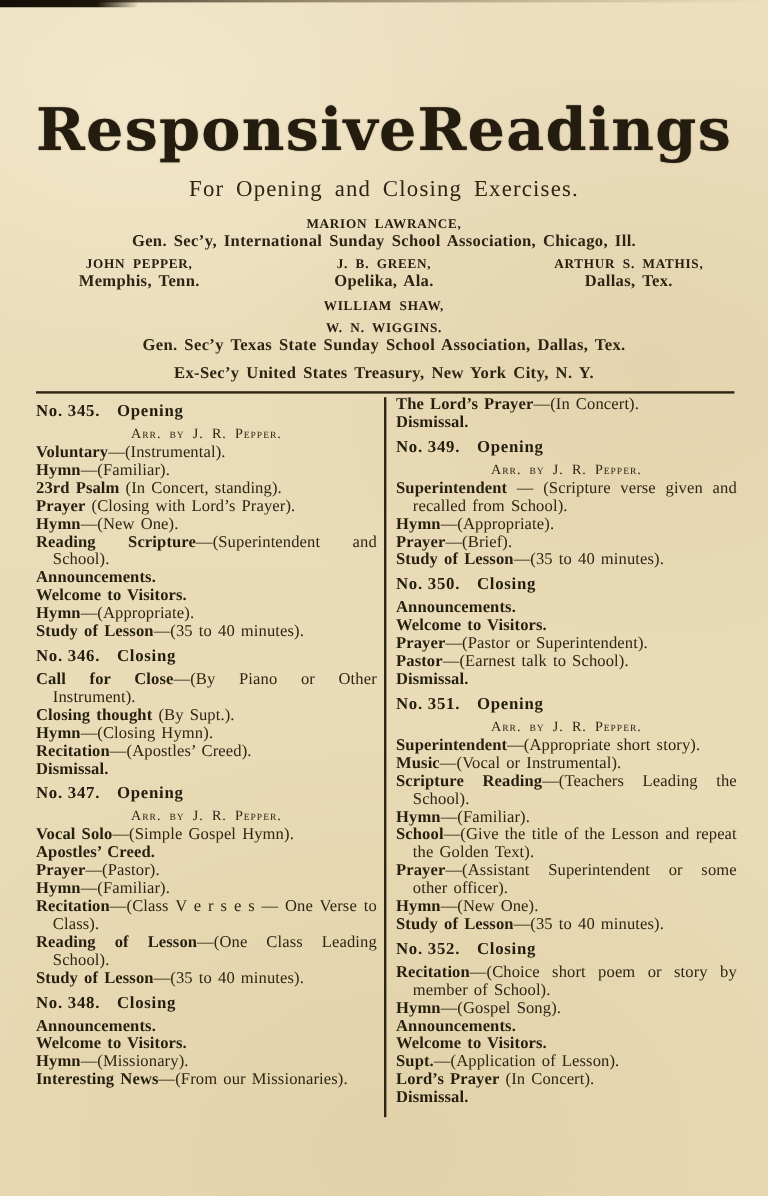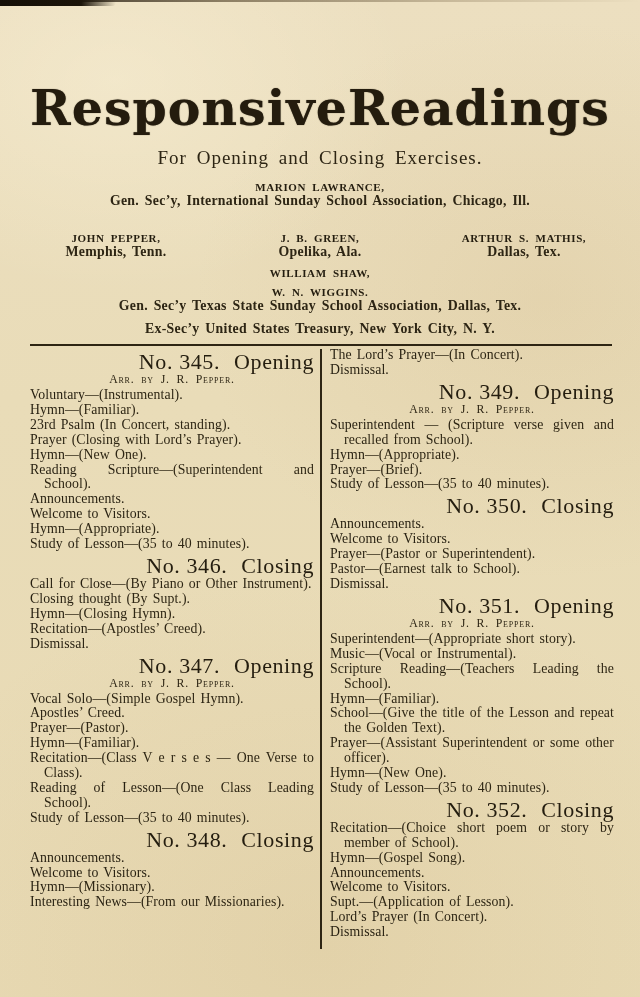--- a/index.html
+++ b/index.html
@@ -43,41 +43,41 @@
     font-size:19px;
     letter-spacing:1px;
     word-spacing:4px;
     color:#2d2514;
   }
   
   .committee{margin-top:12px;text-align:center;}
   .comm-name{font-weight:bold;font-size:11px;letter-spacing:0.6px;word-spacing:3px;color:#241d0f;}
   .comm-detail{font-weight:bold;font-size:13.8px;letter-spacing:0.3px;word-spacing:2px;color:#2d2514;}
   .comm-row{margin-top:3px;}
-  .comm-row.triple{display:flex;justify-content:space-between;padding:0 14px;margin-top:23px;}
+  .comm-row.triple{display:flex;justify-content:space-between;padding:0 14px;margin-top:5px;}
   .comm-row.triple .comm-cell{flex:1;}
   .comm-row.gap{margin-top:7px;}
 
   .top-rule{
     margin:7px 28px 0 30px;
     height:0;
     border-top:2.5px solid #2e2513;
   }
 
   
   .columns{display:flex;padding:2px 26px 0 30px;align-items:stretch;}
   .col{width:287px;}
   .col.left{padding-right:6px;}
   .col.right{padding-left:8px;}
   .divider{width:2px;background:#2e2513;margin-top:1px;min-height:600px;}
 
   .sec-head{
-    text-align:right;
-    font-weight:normal;
-    font-size:22px;
+    text-align:left;
+    font-weight:bold;
+    font-size:14px;
     letter-spacing:0.6px;
     color:#241d0f;
     margin:3px 0 1px 0;
     line-height:21px;
   }
   .sec-head .sec-num{margin-right:14px;}
   .arr-line{
     text-align:center;
     font-size:11.8px;
     font-variant:small-caps;
@@ -90,21 +90,21 @@
   .item{
     font-size:13.8px;
     line-height:14.9px;
     text-align:justify;
     padding-left:14px;
     text-indent:-14px;
     letter-spacing:0.1px;
     word-spacing:1.5px;
     color:#2e2614;
   }
-  .item .b{font-weight:normal;color:#261f10;}
+  .item .b{font-weight:bold;color:#261f10;}
 </style>
 </head>
 <body>
 
 <div class="page">
   <div class="scan-edge-line"></div>
   <div class="scan-edge-bar"></div>
 
   <div class="masthead">
     <div class="main-title">ResponsiveReadings</div>

